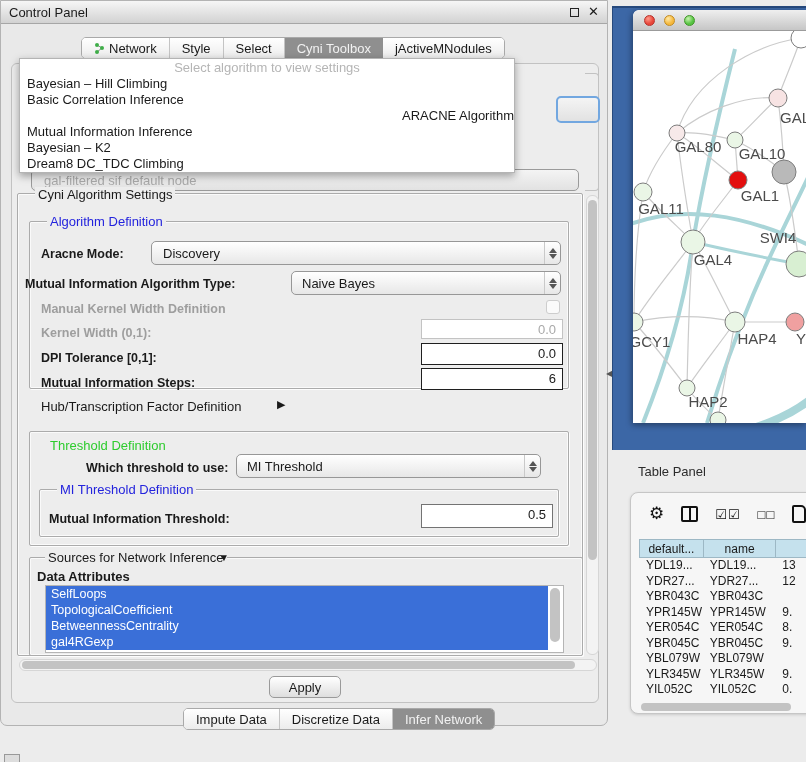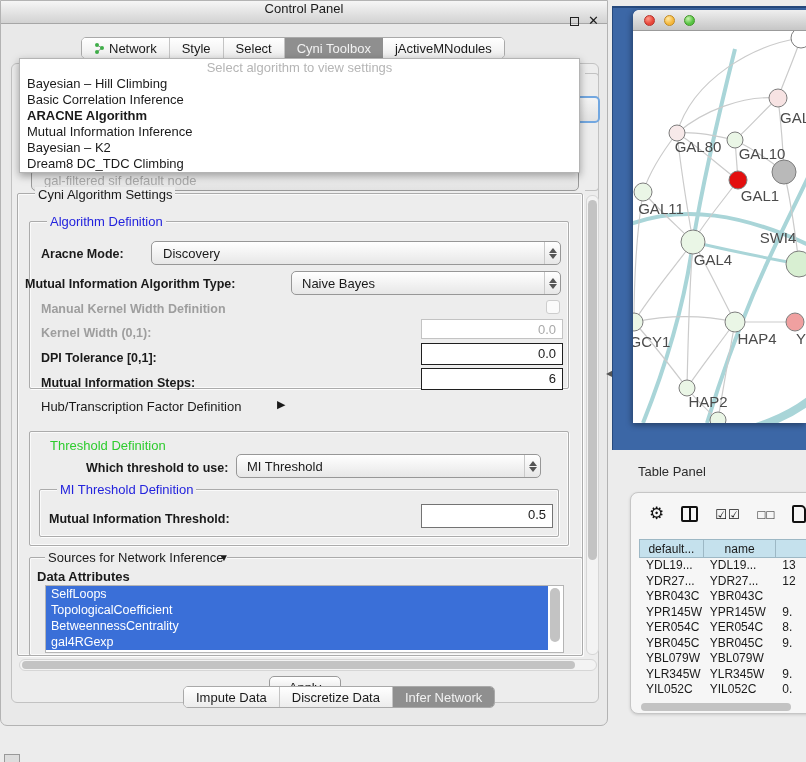--- a/index.html
+++ b/index.html
@@ -5,21 +5,21 @@
   * { margin:0; padding:0; box-sizing:border-box; }
   html,body { width:806px; height:762px; overflow:hidden; background:#ececec;
     font-family:"Liberation Sans","DejaVu Sans",sans-serif; color:#1a1a1a; }
   .abs { position:absolute; }
 
   
   #cp { left:0; top:8; width:608px; height:726px; background:#e9e9e9;
         border:1px solid #b3b3b3; border-radius:0 0 7px 7px; }
   #cp-titlebar { left:0; top:0; width:100%; height:23px;
         background:linear-gradient(#f6f6f6,#d2d2d2); border-bottom:1px solid #a6a6a6;
-        display:flex; align-items:center; padding:0 8px;flex-direction:column; }
+        display:flex; align-items:center; padding:0 8px; }
   #cp-title { font-size:13px; }
   .tb-icons { margin-left:auto; display:flex; gap:9px; align-items:center; }
   .float-ic { width:9px; height:9px; border:1.6px solid #222; }
   .close-ic { font-size:13px; font-weight:bold; line-height:10px; }
 
   
   .tabstrip { display:flex; align-items:stretch; background:#fdfdfd;
         border:1px solid #a9a9a9; border-radius:5px; overflow:hidden; height:22px; }
   .tab { display:flex; align-items:center; gap:4px; padding:0 12px; font-size:13px;
         border-right:1px solid #c4c4c4; background:linear-gradient(#ffffff,#ececec); }
@@ -66,25 +66,25 @@
   #attr-list { left:44px; top:584px; width:519px; height:68px; background:#fff;
         border:1px solid #b5b5b5; overflow:hidden; }
   .attr-item { width:502px; height:16px; background:#3a6fd8; color:#fff; font-size:12.5px;
         padding-left:5px; line-height:16px; }
 
   .btn { position:absolute; border:1px solid #9a9a9a; border-radius:5px;
         background:linear-gradient(#ffffff,#dedede); font-size:13px;
         display:flex; align-items:center; justify-content:center; }
 
   
-  #algo-popup { left:18px; top:57px; width:561px; height:115px; background:#fff;
+  #algo-popup { left:18px; top:57px; width:496px; height:115px; background:#fff;
         border:1px solid #b4b4b4; box-shadow:0 3px 8px rgba(0,0,0,.35); z-index:50; }
   #algo-popup .prompt { height:17px; text-align:center; color:#b5b5b5; font-size:13px; line-height:17px; }
   #algo-popup .item { height:16px; font-size:13px; line-height:16px; padding-left:7px; white-space:nowrap; }
-  #algo-popup .item.bold { font-weight:bold; }
+  #algo-popup .item.bold { font-weight:normal;text-align:right; }
 
   
   #desktop { left:612px; top:6px; width:194px; height:444px; background:#3c67a6;
         border-top:2px solid #26497d; border-left:1px solid #26497d; }
   #netwin { left:633px; top:10px; width:173px; height:413px; background:#fff;
         border-radius:6px 0 0 0; box-shadow:-1px 2px 6px rgba(0,0,0,.4); overflow:hidden; }
   #netwin-titlebar { position:absolute; left:0; top:0; width:100%; height:21px;
         background:linear-gradient(#efefef,#c6c6c6); border-bottom:1px solid #9b9b9b;
         border-radius:6px 0 0 0; display:flex; align-items:center; gap:9px; padding-left:11px; }
   .tl { width:11px; height:11px; border-radius:50%; }
@@ -248,21 +248,21 @@
   </div>
 
   <div class="sb-v-track abs" style="left:18px; top:658px; width:578px; height:12px;">
     <div class="sb-thumb" style="left:2px; top:1px; width:553px; height:8px;"></div>
   </div>
 
   <div class="btn" style="left:268px; top:675px; width:72px; height:22px;">
     <span>Apply</span>
   </div>
 
-  <div class="abs" style="left:150px; top:685px;padding-left:32px;">
+  <div class="abs" style="left:150px; top:707px;padding-left:32px;">
     <div class="tabstrip">
       <div class="tab">
           <span>Impute Data</span>
         </div>
       <div class="tab">
           <span>Discretize Data</span>
         </div>
       <div class="tab sel">
           <span>Infer Network</span>
         </div>

